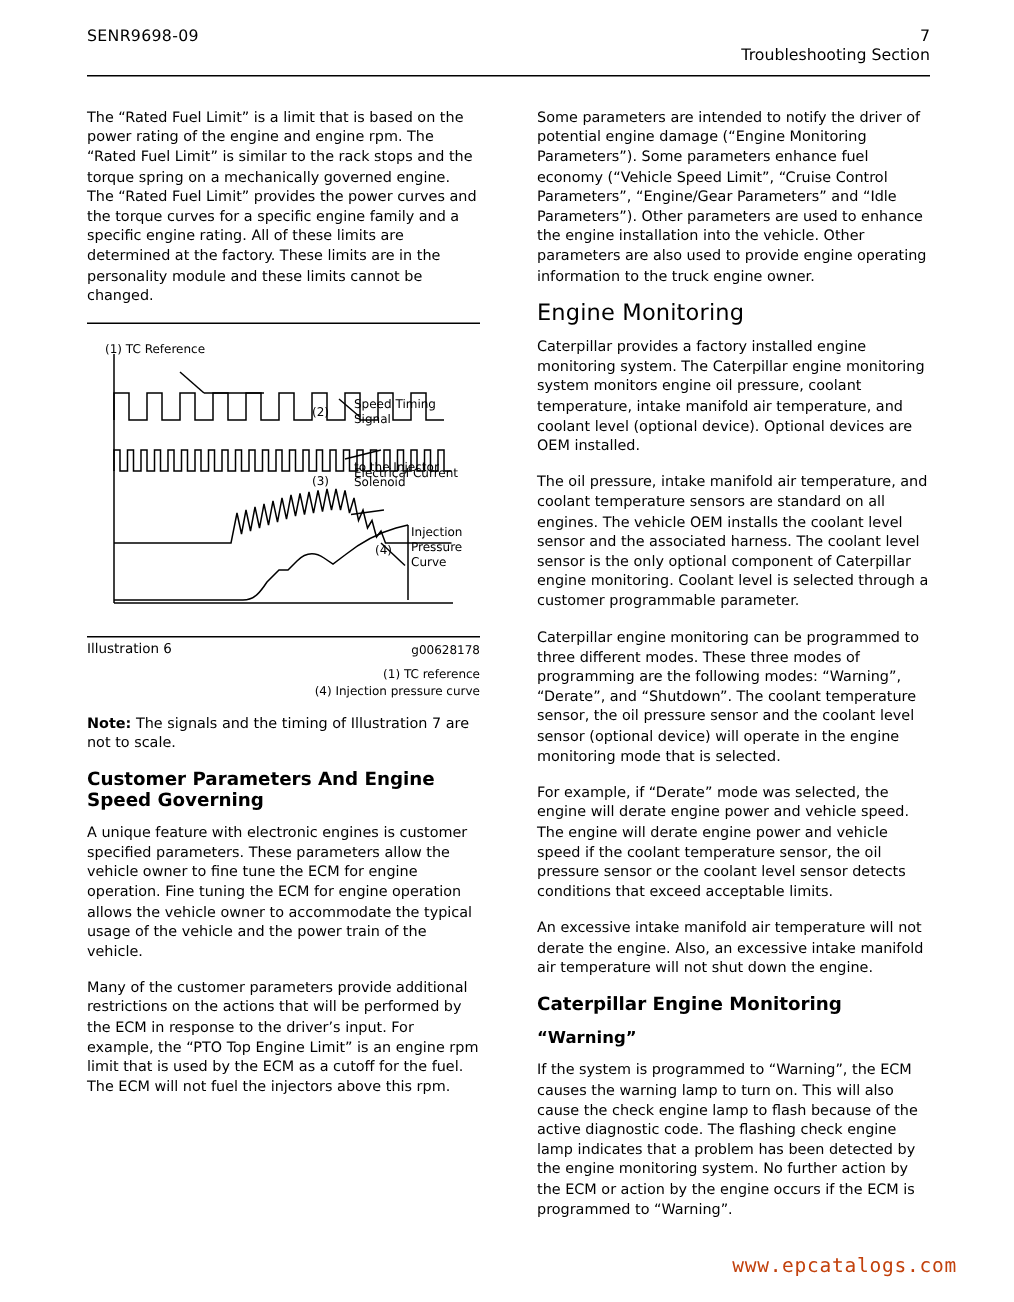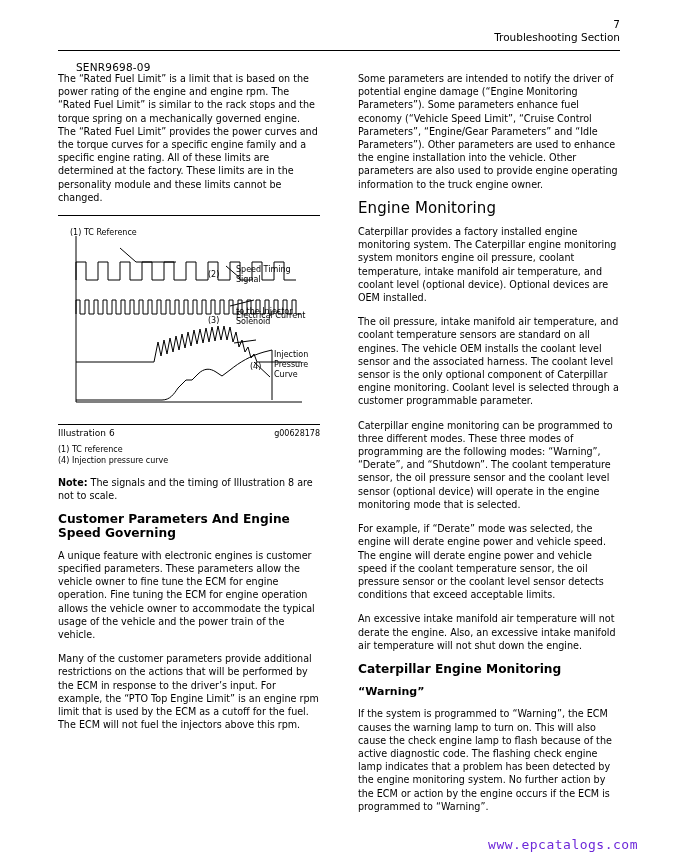--- a/index.html
+++ b/index.html
@@ -25,25 +25,24 @@
   
   .header {
     position: absolute;
     left: 58px;
     top: 18px;
     width: 562px;
     height: 36px;
   }
   .header-left {
     position: absolute;
-    left: 18px;
+    left: 0;
     top: 0;
     font-size: 10.5px;
     letter-spacing: 0.2px;
-    margin-top: 43px;
   }
   .header-right {
     position: absolute;
     right: 0;
     top: 0;
     text-align: right;
   }
   .header-page {
     font-size: 10.5px;
     line-height: 13px;
@@ -94,20 +93,21 @@
   }
   p.note {
     margin: 0 0 11px 0;
   }
   p.note b { font-weight: bold; margin-top: 18px; }
 
   
   .figure {
     margin: 4px 0 6px 0;
     position: relative;
+    text-align: right;
   }
   .fig-rule-top {
     width: 262px;
     height: 1px;
     background: #000;
     margin-bottom: 6px;
   }
   .fig-rule-bottom {
     width: 262px;
     height: 1px;
@@ -149,21 +149,21 @@
     line-height: 9.5px;
   }
 
   
   .footer {
     position: absolute;
     right: 38px;
     bottom: 16px;
     font-family: "DejaVu Sans Mono", monospace;
     font-size: 13px;
-    color: #6d28d9;
+    color: #c2410c;
     letter-spacing: 0.5px;
   }
 </style>
 </head>
 <body>
 
 <div class="page">
 
   <div class="header">
     <div class="header-left">SENR9698-09</div>
@@ -229,21 +229,21 @@
         <div class="ill-label">Illustration 6</div>
         <div class="ill-code">g00628178</div>
       </div>
 
       <div class="fig-legend">
         <div>(1) TC reference</div>
         <div>(4) Injection pressure curve</div>
       </div>
     </div>
 
-    <p class="note"><b>Note:</b><span> The signals and the timing of Illustration 8 are not to scale.</span></p>
+    <p class="note"><b>Note:</b><span> The signals and the timing of Illustration 7 are not to scale.</span></p>
 
     <h3 class="sub">Customer Parameters And Engine Speed Governing</h3>
 
     <p class="body">A unique feature with electronic engines is customer specified parameters. These parameters allow the vehicle owner to fine tune the ECM for engine operation. Fine tuning the ECM for engine operation allows the vehicle owner to accommodate the typical usage of the vehicle and the power train of the vehicle.</p>
 
     <p class="body">Many of the customer parameters provide additional restrictions on the actions that will be performed by the ECM in response to the driver’s input. For example, the “PTO Top Engine Limit” is an engine rpm limit that is used by the ECM as a cutoff for the fuel. The ECM will not fuel the injectors above this rpm.</p>
   </div>
 
   <div class="col col-right">
 

